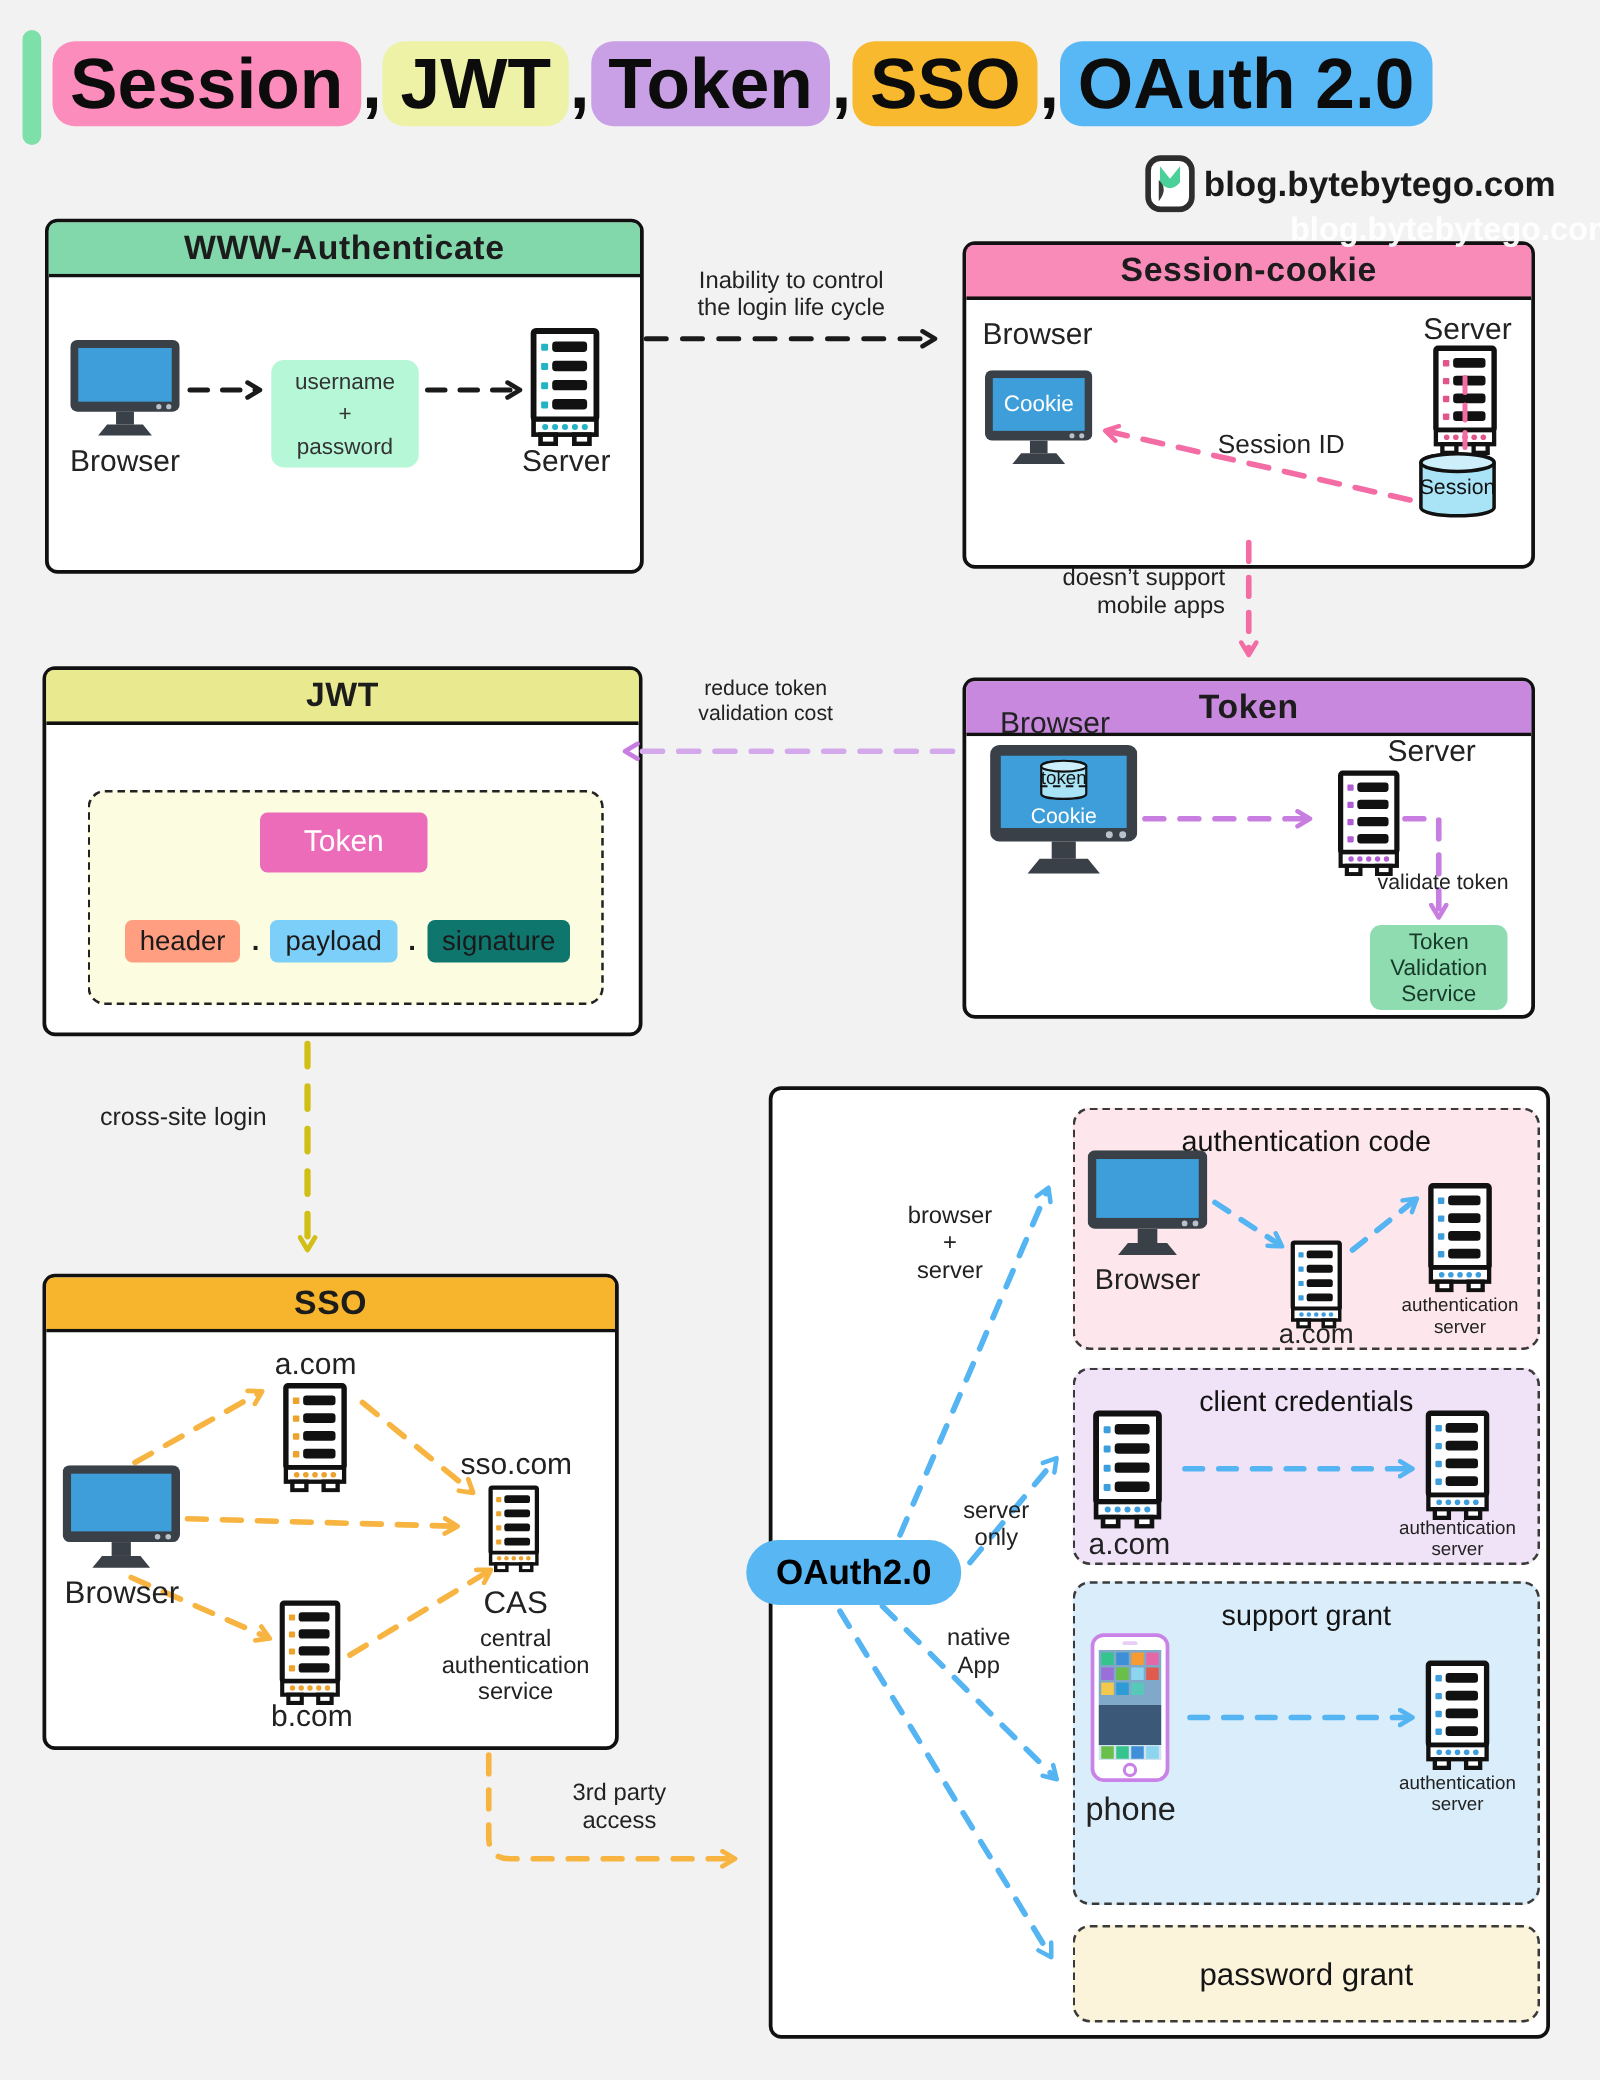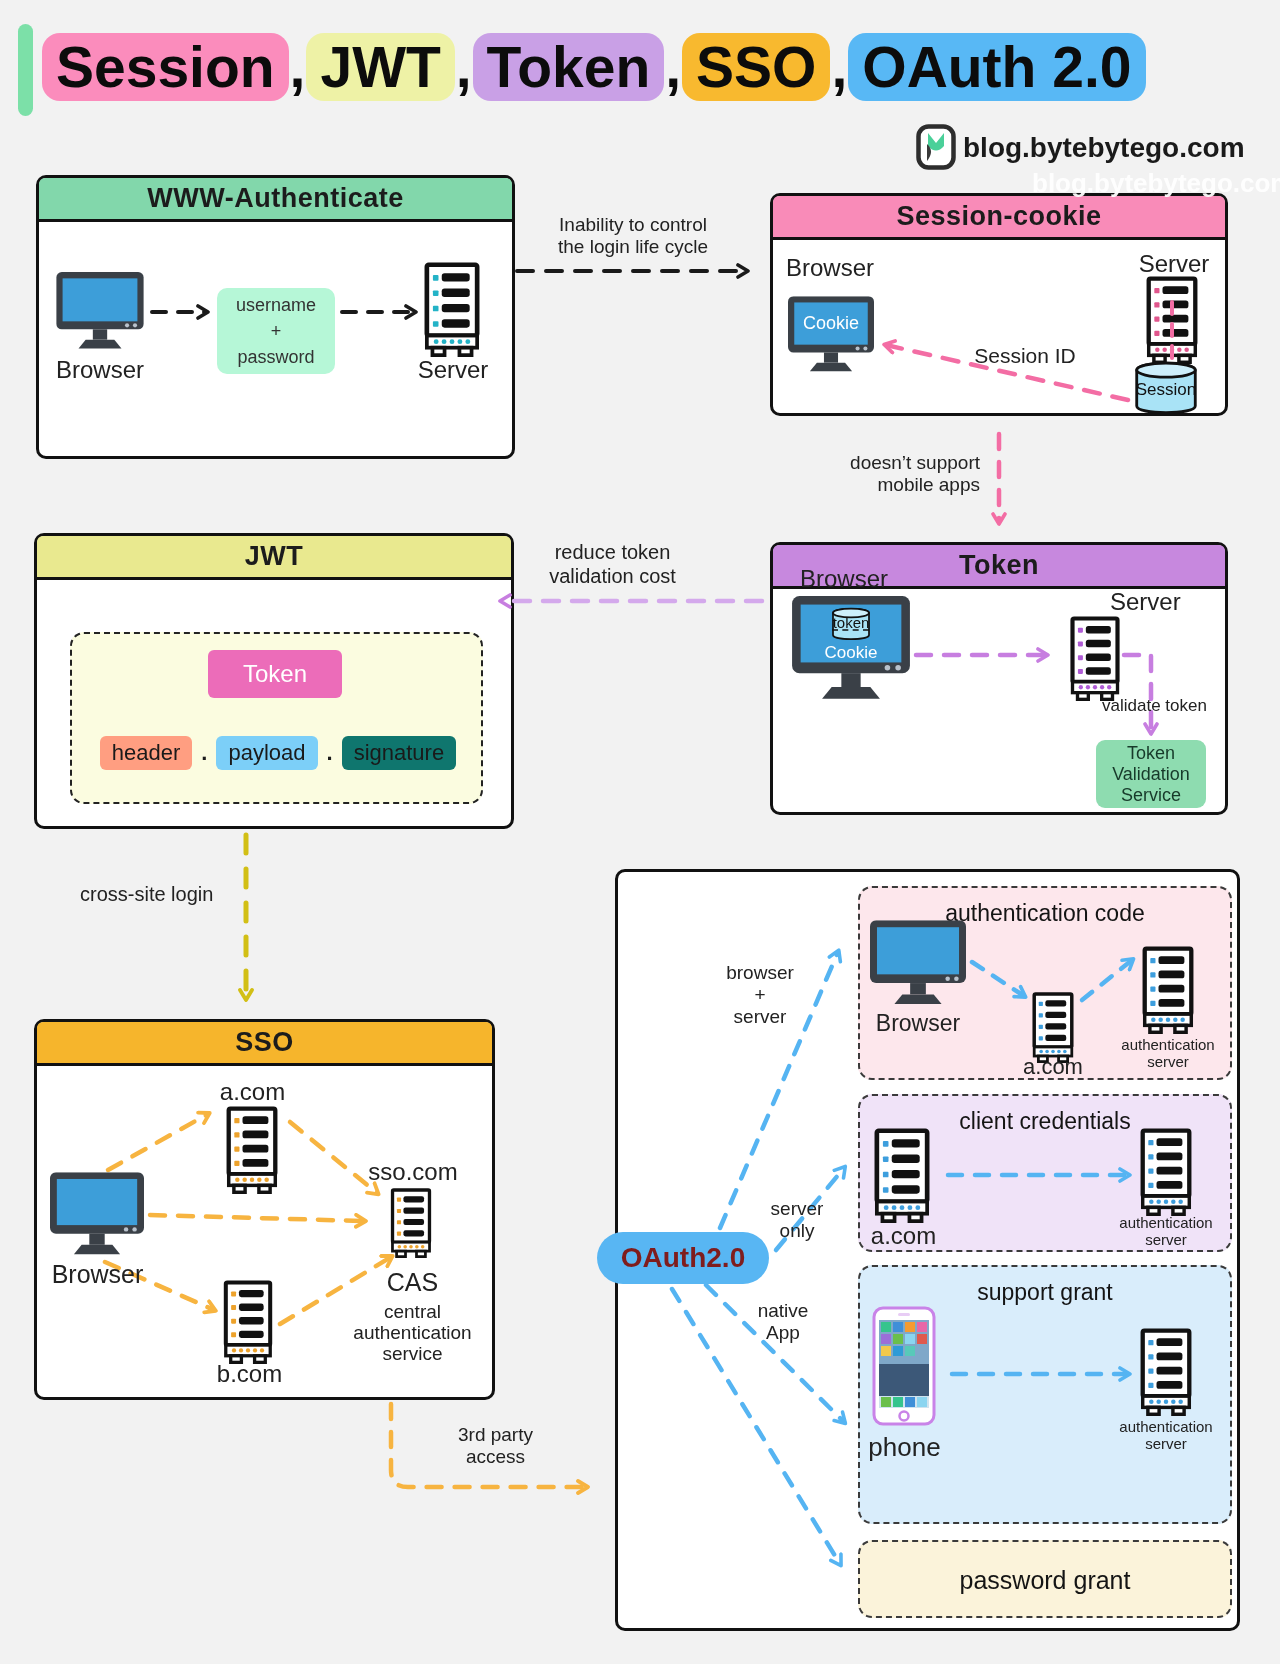--- a/index.html
+++ b/index.html
@@ -15,21 +15,21 @@
   .lbl{position:absolute;line-height:1.18;color:#222}
   .ctr{text-align:center}
   .rt{text-align:right}
   .mon{position:absolute}
   .mon .scr{position:absolute;left:7%;top:8%;width:86%;height:56%;
             display:flex;flex-direction:column;align-items:center;justify-content:center;color:#fff}
   .chip{display:inline-block;border-radius:6px;padding:4px 12px;font-size:22px;color:#1a1a1a}
   .pill{position:absolute;background:#b6f7d7;border-radius:10px;display:flex;flex-direction:column;
         align-items:center;justify-content:center;font-size:18px;color:#333;line-height:1.45}
   .blob{position:absolute;background:#58b6f3;border-radius:28px;display:flex;align-items:center;
-        justify-content:center;font-weight:bold;font-size:28px;color:#7f1d1d}
+        justify-content:center;font-weight:bold;font-size:28px;color:#000000}
   .gbox{position:absolute;background:#8edcb0;border-radius:9px;display:flex;flex-direction:column;
         align-items:center;justify-content:center;font-size:18px;line-height:21px;color:#173a2a}
   .cylwrap{position:absolute}
   .cylwrap .cyltxt{position:absolute;left:0;right:0;text-align:center;color:#111}
   svg.icon{position:absolute;display:block}
   .seg{padding:2px 14px;border-radius:18px}
   .comma{padding:2px 1px}
 </style>
 </head>
 <body>
@@ -80,21 +80,21 @@
   <div class="hdr" style="background:#82d7ab">
     <span>WWW-Authenticate</span>
   </div>
 </div>
 <div class="pill" style="left:217px;top:288px;width:118px;height:86px">
   <span>username</span>
   <span>+</span>
   <span>password</span>
 </div>
 
-<div class="box" style="left:770px;top:193px;width:458px;height:223px">
+<div class="box" style="left:770px;top:193px;width:458px;height:262px">
   <div class="hdr" style="background:#f98bb8">
     <span>Session-cookie</span>
   </div>
 </div>
 
 <div class="box" style="left:770px;top:542px;width:458px;height:273px">
   <div class="hdr" style="background:#c788de">
     <span>Token</span>
   </div>
 </div>
@@ -260,21 +260,21 @@
 <svg class="icon" style="left:1070px;top:616px;color:#b05cd6" width="50" height="85" viewBox="0 0 60 102">
     <use href="#sym-server"></use>
   </svg>
 <div class="lbl ctr" style="left:1092px;top:696px;width:125px;font-size:17px">validate token</div>
 <div class="gbox" style="left:1096px;top:740px;width:110px;height:68px">
   <span>Token</span>
   <span>Validation</span>
   <span>Service</span>
 </div>
 
-<div class="lbl ctr" style="left:520px;top:541px;width:185px;font-size:20px">
+<div class="lbl ctr" style="left:520px;top:541px;width:185px;font-size:17px">
   <div>reduce token</div>
   <div>validation cost</div>
 </div>
 
 <div class="lbl" style="left:80px;top:883px;font-size:20px">cross-site login</div>
 
 <div class="lbl ctr" style="left:215px;top:1078px;width:75px;font-size:24px">a.com</div>
 <svg class="icon" style="left:226px;top:1106px;color:#eda22b" width="52" height="88" viewBox="0 0 60 102">
     <use href="#sym-server"></use>
   </svg>

